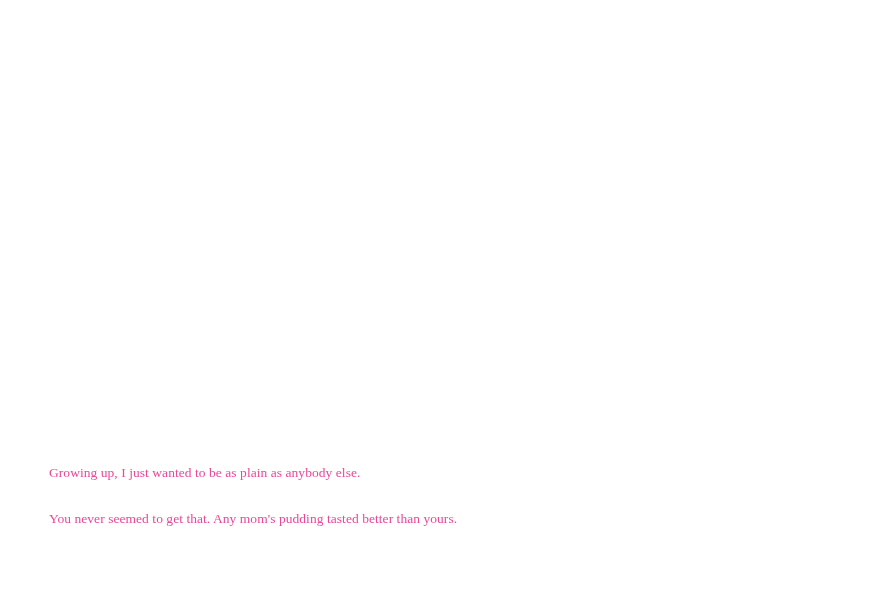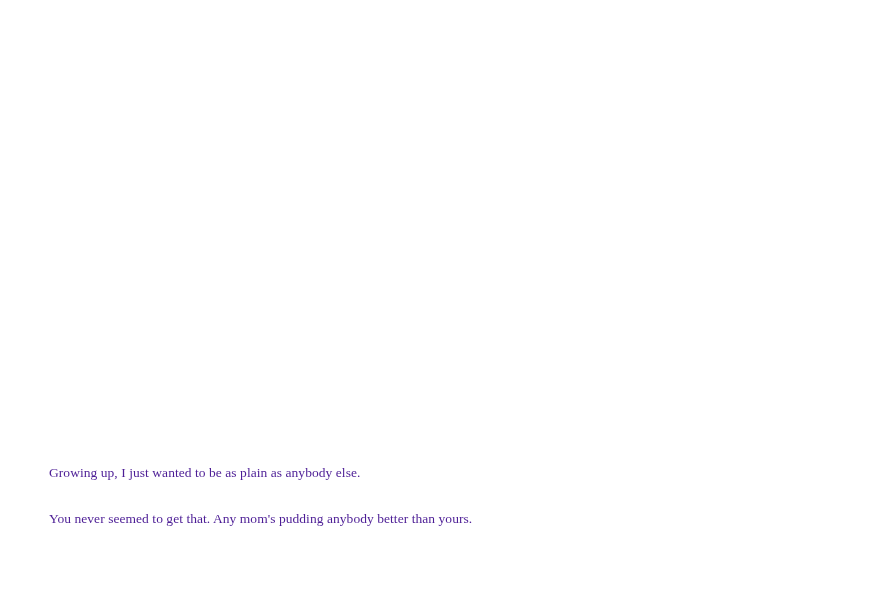--- a/index.html
+++ b/index.html
@@ -23,40 +23,40 @@
   .text-block {
     position: absolute;
     left: 49px;
     top: 434px;
     width: 760px;
   }
   .para {
     margin: 0;
     font-size: 13.5px;
     line-height: 15.4px;
-    color: #4c1d95;
+    color: #ec4899;
     letter-spacing: 0.05px;
     white-space: pre-wrap;
   }
   .para.spaced {
     margin-top: 15.4px;
   }
   .line {
     display: block;
   }
 </style>
 </head>
 <body>
 
 <div class="page">
   <div class="text-block">
 
     <p class="para">
       <span class="line">Growing up, I just wanted to be as plain as anybody else.</span>
-      <span class="line">You never seemed to get that. Any mom's pudding anybody better than yours.</span>
+      <span class="line">You never seemed to get that. Any mom's pudding tasted better than yours.</span>
     </p>
 
     <p class="para spaced">
       
       
       
     </p>
 
   </div>
 </div>

